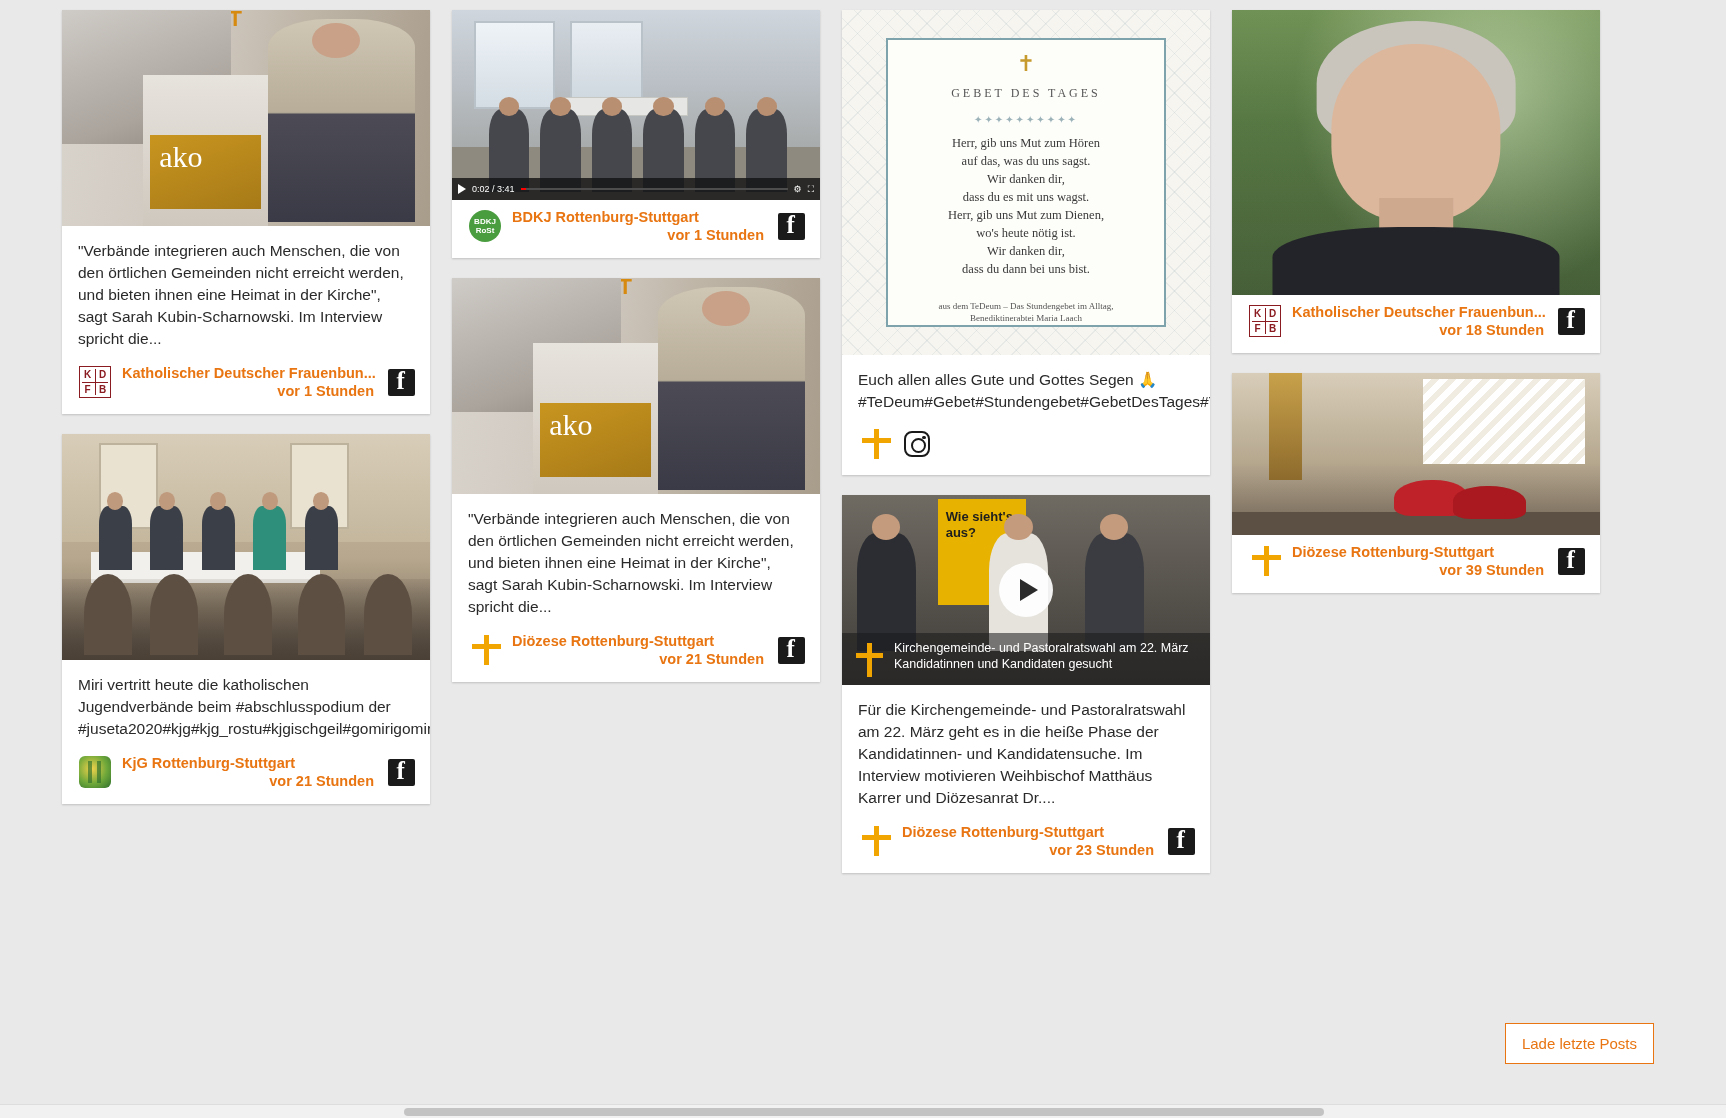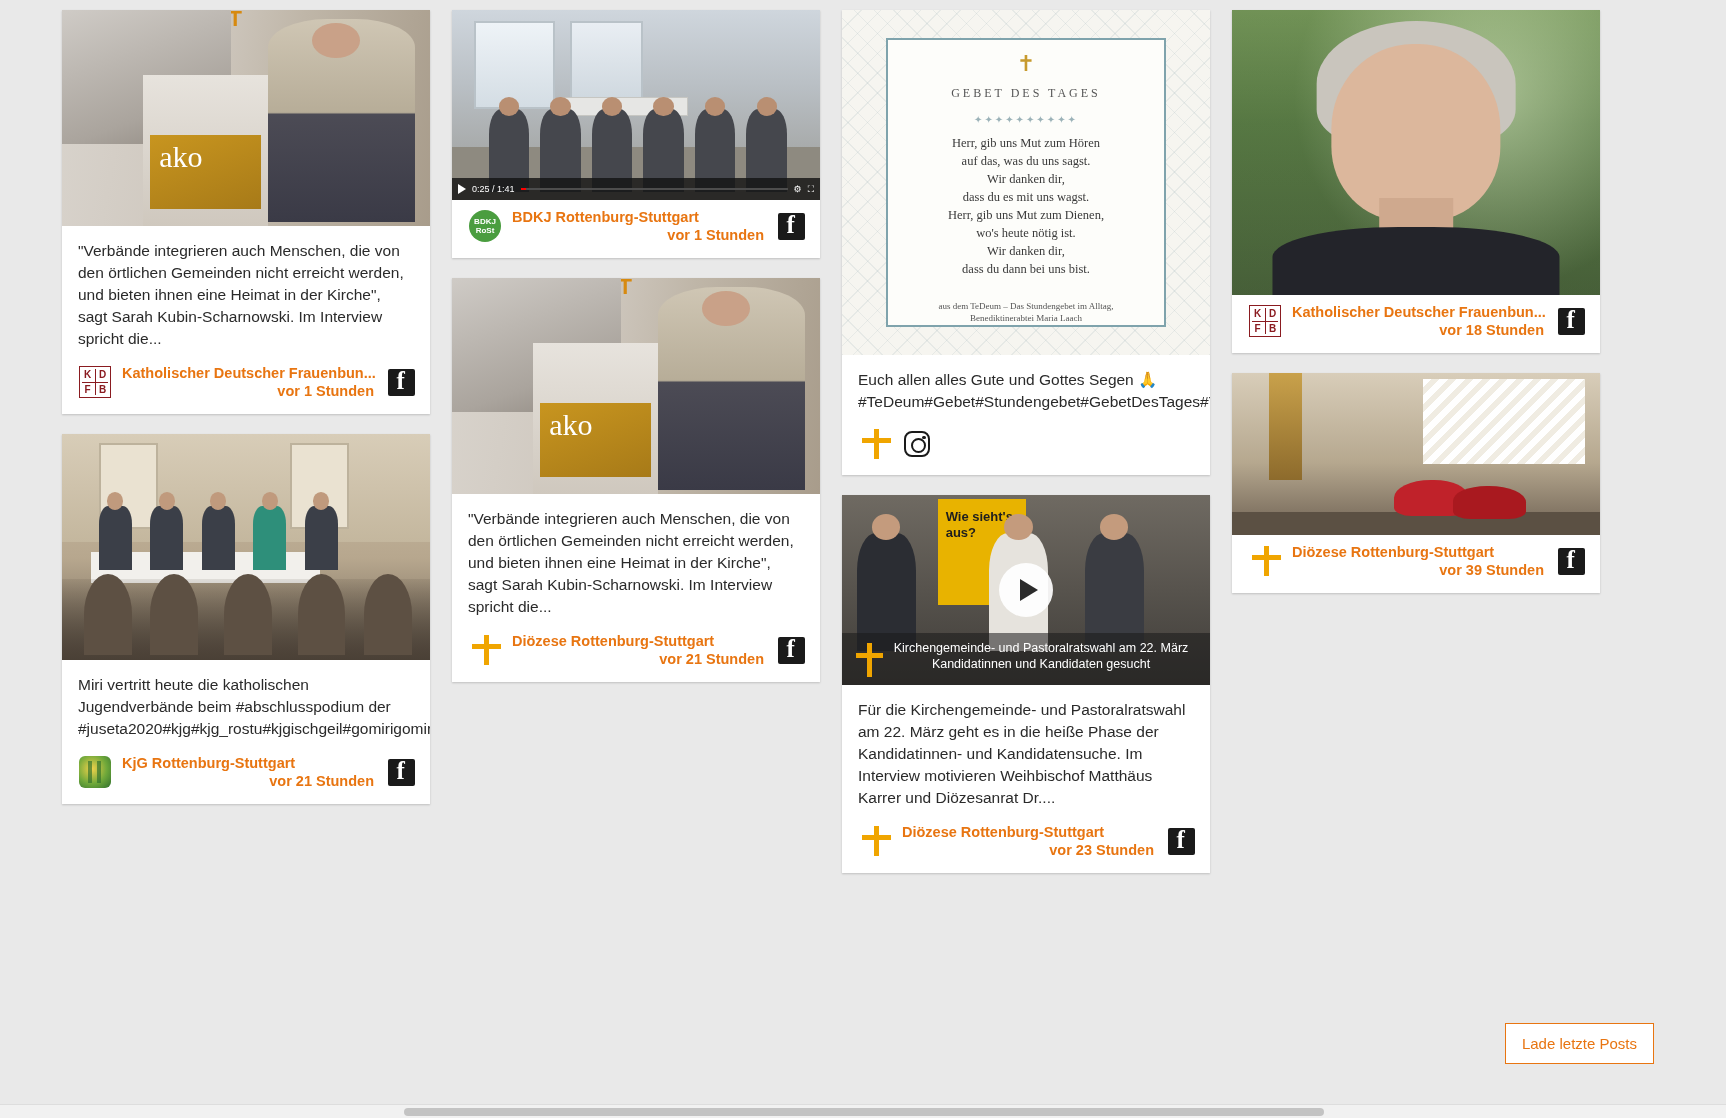--- a/index.html
+++ b/index.html
@@ -267,21 +267,21 @@
   .img-kirch .banner {
     position:absolute; left:26%; top:2%; width:24%; height:56%;
     background:#e8b300; color:#1e1e1e;
     font-size:13px; font-weight:bold; padding:10px 8px; line-height:16px;
   }
   .img-kirch .pers { position:absolute; bottom:18%; width:16%; height:62%; background:#2b2d33; border-radius:32% 32% 0 0; }
   .img-kirch .pers i { position:absolute; left:26%; top:-16%; width:48%; height:22%; background:#c49b7d; border-radius:50%; display:block; }
   .img-kirch .capbar {
     position:absolute; left:0; bottom:0; width:100%; height:52px;
     background:rgba(25,25,25,0.55); color:#fff;
-    font-size:12.5px; line-height:16px; padding:7px 10px 0 40px;text-align:center;
+    font-size:12.5px; line-height:16px; padding:7px 10px 0 52px;
   }
   .img-kirch .capcross { position:absolute; left:12px; bottom:8px; width:30px; height:34px; }
   .img-kirch .capcross .v { position:absolute; left:13px; top:0; width:5px; height:34px; background:#f0a500;}
   .img-kirch .capcross .h { position:absolute; left:2px; top:10px; width:27px; height:5px; background:#f0a500;}
   .playbtn {
     position:absolute; left:50%; top:50%; transform:translate(-50%,-50%);
     width:54px; height:54px; border-radius:50%;
     background:rgba(255,255,255,0.92);
     display:flex; align-items:center; justify-content:center;
   }
@@ -438,21 +438,21 @@
                 <i></i>
               </div>
             <div class="p" style="left:66%">
                 <i></i>
               </div>
             <div class="p" style="left:80%">
                 <i></i>
               </div>
             <div class="ytbar">
               <span class="pl"></span>
-              <span>0:25 / 1:41</span>
+              <span>0:02 / 3:41</span>
               <span class="prog"></span>
               <span>⚙</span>
               <span>⛶</span>
             </div>
           </div>
           <div class="meta">
             <div class="avatar">
               <div class="bdkj">BDKJ<br>RoSt</div>
             </div>
             <div class="names">

